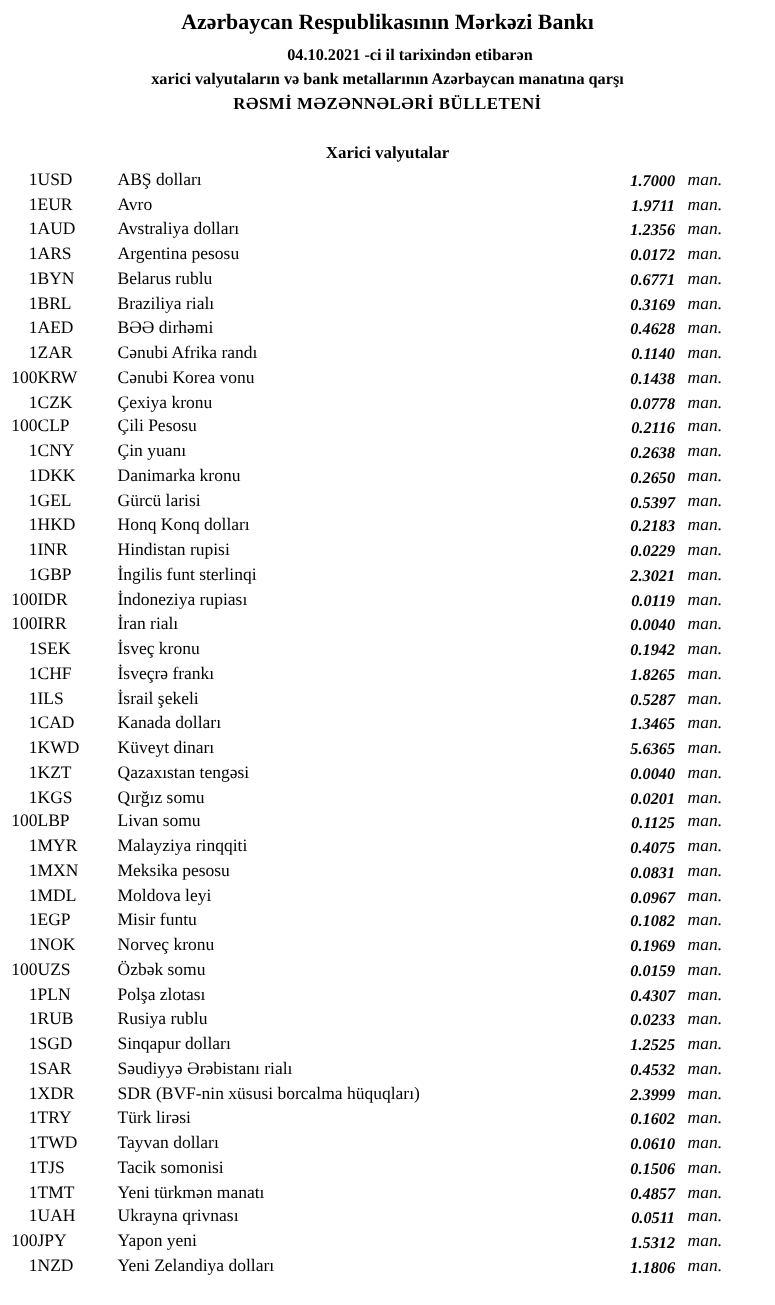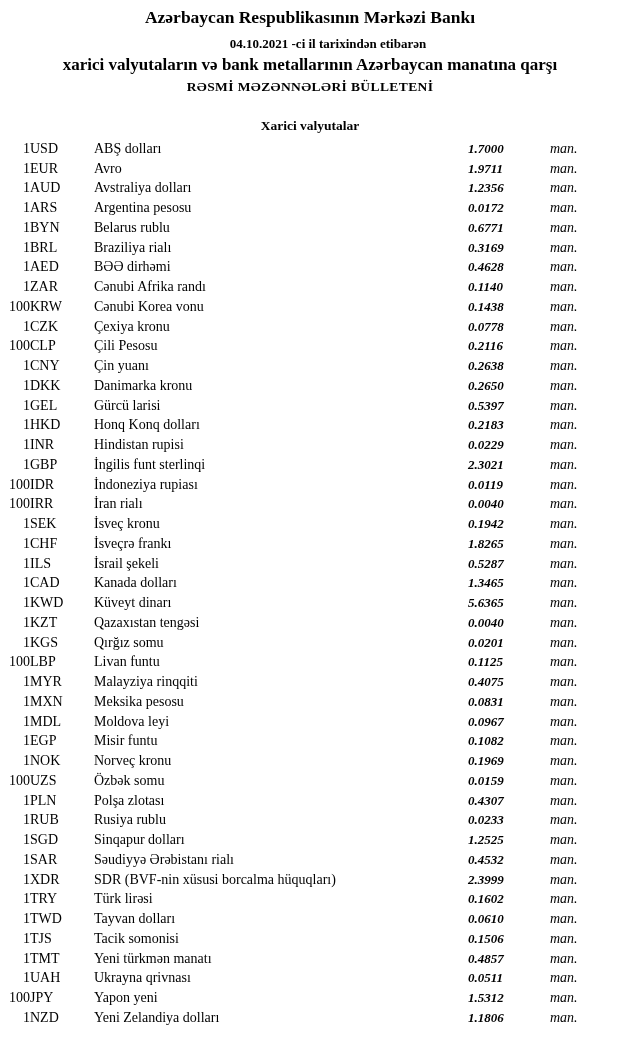--- a/index.html
+++ b/index.html
@@ -8,29 +8,29 @@
     height: 1044px;
     background: #ffffff;
     color: #000000;
     font-family: "Liberation Serif", "DejaVu Serif", serif;
     overflow: hidden;
   }
   .page { padding-top: 7px; }
   .header { text-align: center; }
   .bank-title { font-size: 17.5px; font-weight: bold; line-height: 1.25; }
   .date-line { font-size: 13px; font-weight: bold; margin-top: 7px; margin-left: 36px; }
-  .subtitle { font-size: 17px; font-weight: bold; margin-top: 3px; }
+  .subtitle { font-size: 13px; font-weight: bold; margin-top: 3px; }
   .bulletin-title { font-size: 13.5px; font-weight: bold; margin-top: 4px; letter-spacing: 0.4px; }
   .section-title { font-size: 13.5px; font-weight: bold; text-align: center; margin-top: 23px; margin-bottom: 5px; }
   table.rates { width: 100%; border-collapse: collapse; table-layout: fixed; }
   td { font-size: 14px; height: 19.75px; padding: 0; white-space: nowrap; overflow: visible; vertical-align: middle; }
   td.qty  { width: 30px; text-align: right; }
   td.code { width: 58px; text-align: left; }
   td.name { text-align: left; padding-left: 6px; }
-  td.rate { width: 72px; text-align: left; font-weight: bold; font-style: italic; font-size: 13px; }
+  td.rate { width: 72px; text-align: right; font-weight: bold; font-style: italic; font-size: 13px; }
   td.unit { width: 70px; text-align: left; padding-left: 10px; font-style: italic; }
 </style>
 </head>
 <body>
 
 <div class="page">
   <div class="header">
     <div class="bank-title">Azərbaycan Respublikasının Mərkəzi Bankı</div>
     <div class="date-line">04.10.2021 -ci il tarixindən etibarən</div>
     <div class="subtitle">xarici valyutaların və bank metallarının Azərbaycan manatına qarşı</div>
@@ -245,21 +245,21 @@
     <td class="qty">1</td>
     <td class="code">KGS</td>
     <td class="name">Qırğız somu</td>
     <td class="rate">0.0201</td>
     <td class="unit">man.</td>
   </tr>
 
   <tr>
     <td class="qty">100</td>
     <td class="code">LBP</td>
-    <td class="name">Livan funtu</td>
+    <td class="name">Livan somu</td>
     <td class="rate">0.1125</td>
     <td class="unit">man.</td>
   </tr>
 
   <tr>
     <td class="qty">1</td>
     <td class="code">MYR</td>
     <td class="name">Malayziya rinqqiti</td>
     <td class="rate">0.4075</td>
     <td class="unit">man.</td>

